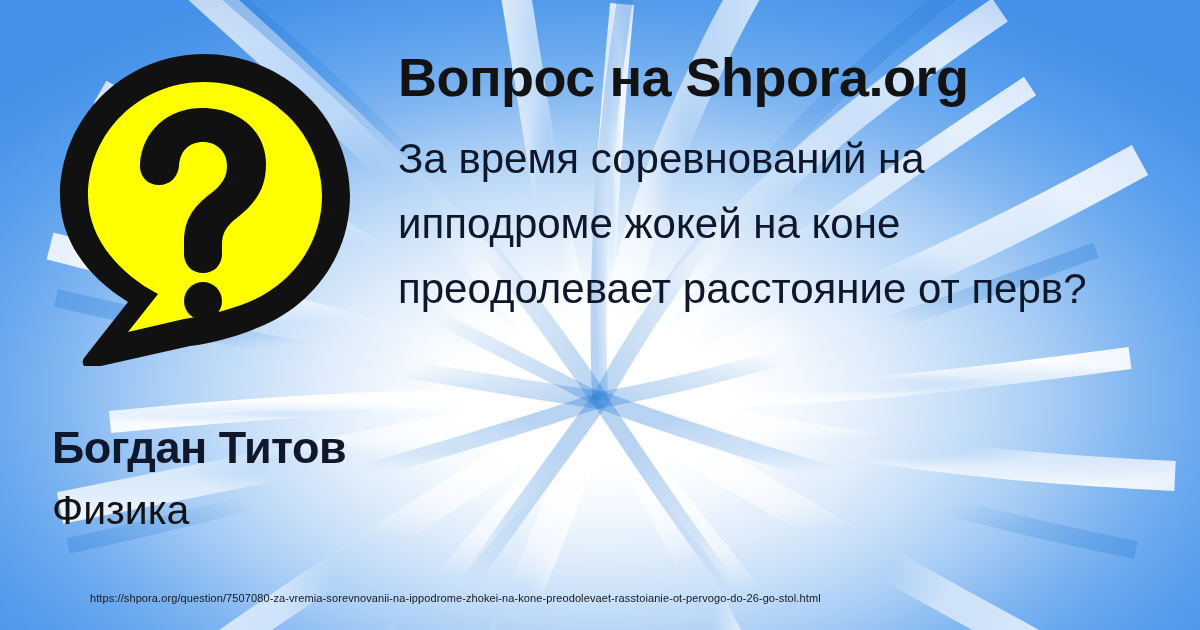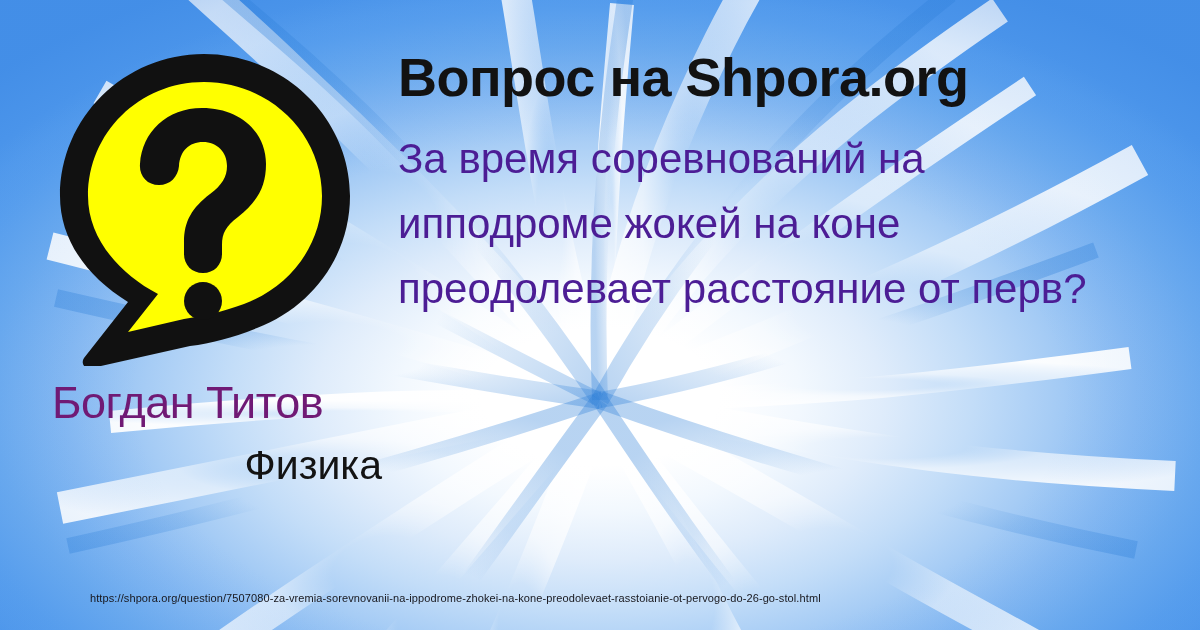--- a/index.html
+++ b/index.html
@@ -79,45 +79,45 @@
     line-height: 62px;
     color: #121212;
     letter-spacing: -0.5px;
     white-space: nowrap;
   }
   #question-body {
     margin-top: 18px;
     font-size: 42px;
     font-weight: normal;
     line-height: 65px;
-    color: #4c1d95;
+    color: #0f172a;
     width: 690px;
   }
 
   
   #author-block {
     position: absolute;
     left: 52px;
     top: 378px;
     width: 330px;
   }
   #author-name {
     font-size: 45px;
-    font-weight: normal;
+    font-weight: bold;
     line-height: 50px;
-    color: #701a75;
+    color: #0f172a;
     letter-spacing: -0.5px;
+    margin-top: 45px;
   }
   #author-subject {
     margin-top: 14px;
     font-size: 41px;
     font-weight: normal;
     line-height: 46px;
     color: #131313;
-    text-align: right;
   }
 
   
   #url-footer {
     position: absolute;
     left: 50px;
     top: 591px;
     font-size: 11px;
     line-height: 14px;
     color: #17171d;

